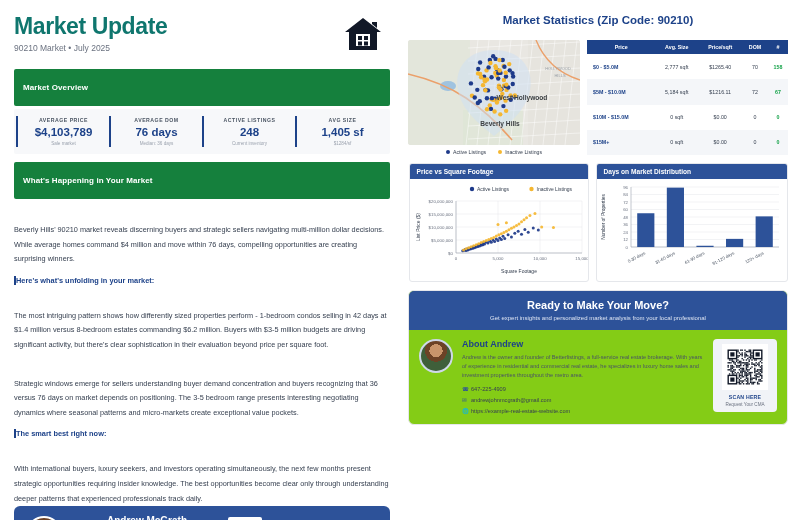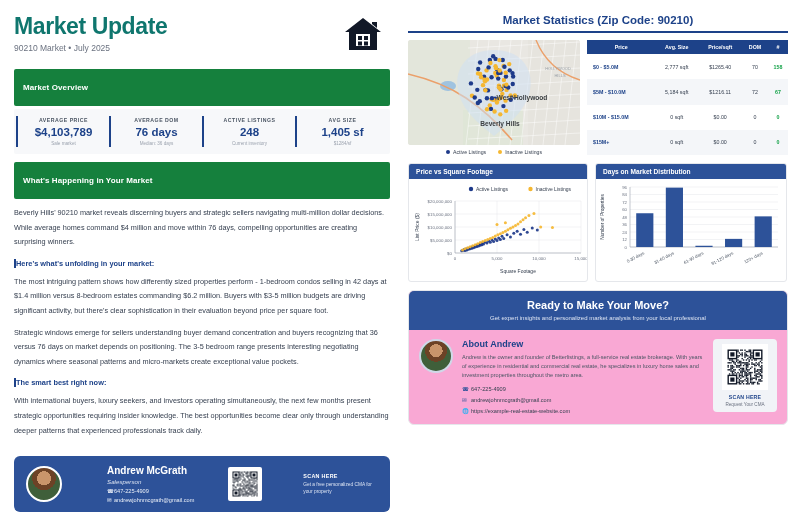--- a/index.html
+++ b/index.html
@@ -6,21 +6,21 @@
   html, body {
     width: 800px; height: 520px;
     background: #ffffff;
     font-family: "Liberation Sans", sans-serif;
     overflow: hidden;
   }
   .page { position: relative; width: 800px; height: 520px; display: flex; }
 
   
   .col-left { width: 400px; height: 520px; padding: 14px 10px 8px 14px; display: flex; flex-direction: column; }
-  .col-right { width: 400px; height: 520px; padding: 14px 12px 8px 8px; display: flex; flex-direction: column; }
+  .col-right { width: 400px; height: 520px; padding: 14px 12px 8px 8px; display: flex; flex-direction: column; align-items: center; }
 
   .hdr { display: flex; align-items: flex-start; justify-content: space-between; padding-right: 6px; }
   .hdr-title { color: #0f766e; font-size: 23px; font-weight: bold; letter-spacing: -0.4px; line-height: 1.05; }
   .hdr-sub { color: #6b7280; font-size: 8.5px; margin-top: 5px; }
   .house-icon { margin-top: 2px; }
 
   .bar {
     background: #15803d; color: #fff; font-size: 8px; font-weight: bold;
     padding: 14px 9px; border-radius: 2px; letter-spacing: 0.1px;
   }
@@ -28,21 +28,21 @@
     display: flex; background: #f7f8fa; border-radius: 2px;
     padding: 7px 2px; margin-top: 3px;
   }
   .metric { flex: 1; text-align: center; border-left: 2.5px solid #1d4289; padding: 1px 2px; }
   .metric:first-child { }
   .metric-label { font-size: 5.2px; color: #4b5563; letter-spacing: 0.5px; font-weight: bold; }
   .metric-value { font-size: 11.5px; color: #1d4289; font-weight: bold; margin-top: 3px; }
   .metric-note { font-size: 4.6px; color: #9ca3af; margin-top: 3px; }
 
   .bar2 { margin-top: 8px; }
-  .para { font-size: 7.3px; color: #374151; line-height: 2.0; margin-top: 7px; }
+  .para { font-size: 7.3px; color: #374151; line-height: 2.0; margin-top: 24px; }
   .sub-head {
     font-size: 7.4px; font-weight: bold; color: #1d4289;
     border-left: 2.5px solid #1d4289; margin-top: 9px;
   }
 
   
   .agent-card {
     margin-top: auto; background: #2d5299; border-radius: 6px;
     padding: 9px 12px; display: flex; align-items: center; color: #fff; gap: 34px;
   }
@@ -82,21 +82,21 @@
   table.stats td { padding: 4.5px 2px; text-align: center; color: #374151; }
   table.stats tr.alt td { background: #f4f6f9; }
   table.stats td.price { color: #1d4289; font-weight: bold; text-align: left; padding-left: 6px; }
   table.stats td.cnt { color: #16a34a; font-weight: bold; }
 
   .charts { display: flex; gap: 7px; margin-top: 8px; }
   .chart-box { background: #fff; border: 1px solid #e5e7eb; border-radius: 3px; overflow: hidden; }
   .chart-hd { background: #2d5299; color: #fff; font-size: 6.6px; font-weight: bold; padding: 4px 7px; }
 
   
-  .cta { margin-top: 8px; border: 1px solid #e5e7eb; border-radius: 6px; overflow: hidden; background: #f9a8d4; }
+  .cta { margin-top: 8px; border: 1px solid #e5e7eb; border-radius: 6px; overflow: hidden; background: #84cc16; }
   .cta-hd { background: #2d5299; color: #fff; text-align: center; padding: 8px 6px 9px; }
   .cta-title { font-size: 11px; font-weight: bold; }
   .cta-sub { font-size: 6px; color: #dde4f2; margin-top: 4px; }
   .cta-body { display: flex; padding: 9px 10px 10px; }
   .cta-av {
     width: 34px; height: 34px; border-radius: 50%; flex: 0 0 34px;
     background: radial-gradient(circle at 50% 32%, #c9956b 0 26%, #6c4226 26% 44%, #3f5f3a 44% 100%);
     border: 2px solid #cfd8e8;
   }
   .cta-mid { flex: 1; margin-left: 9px; }

